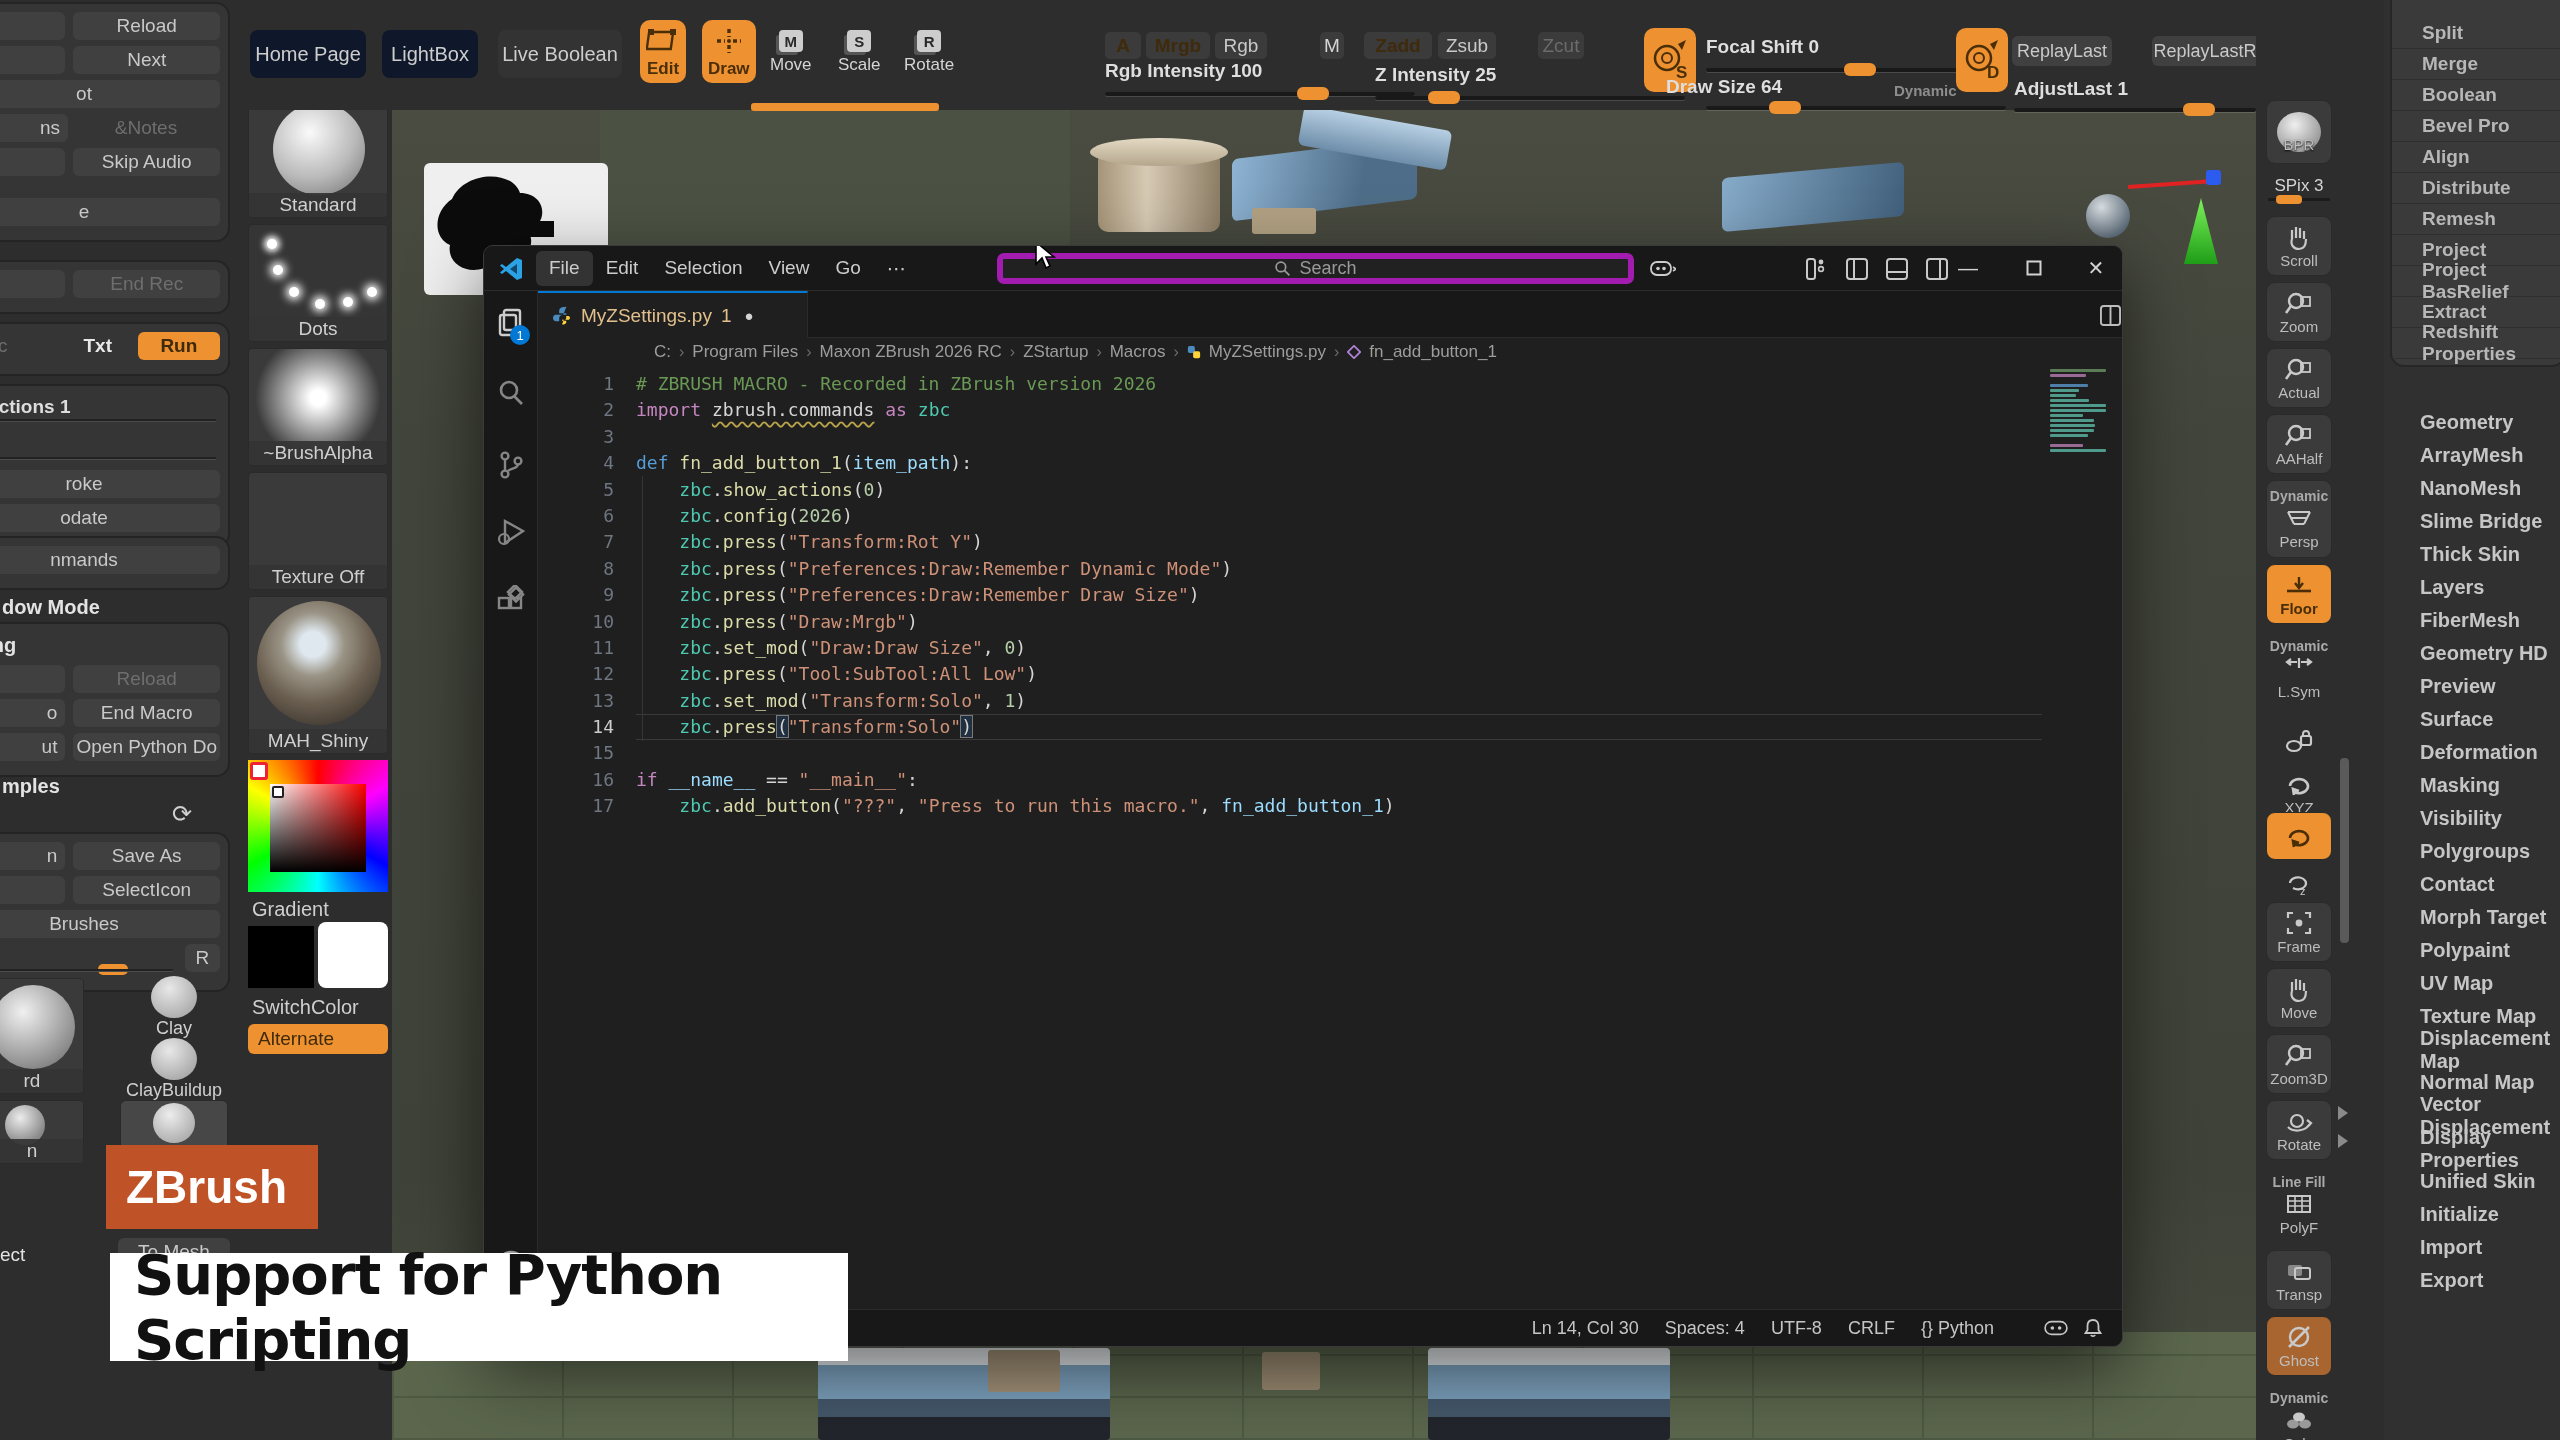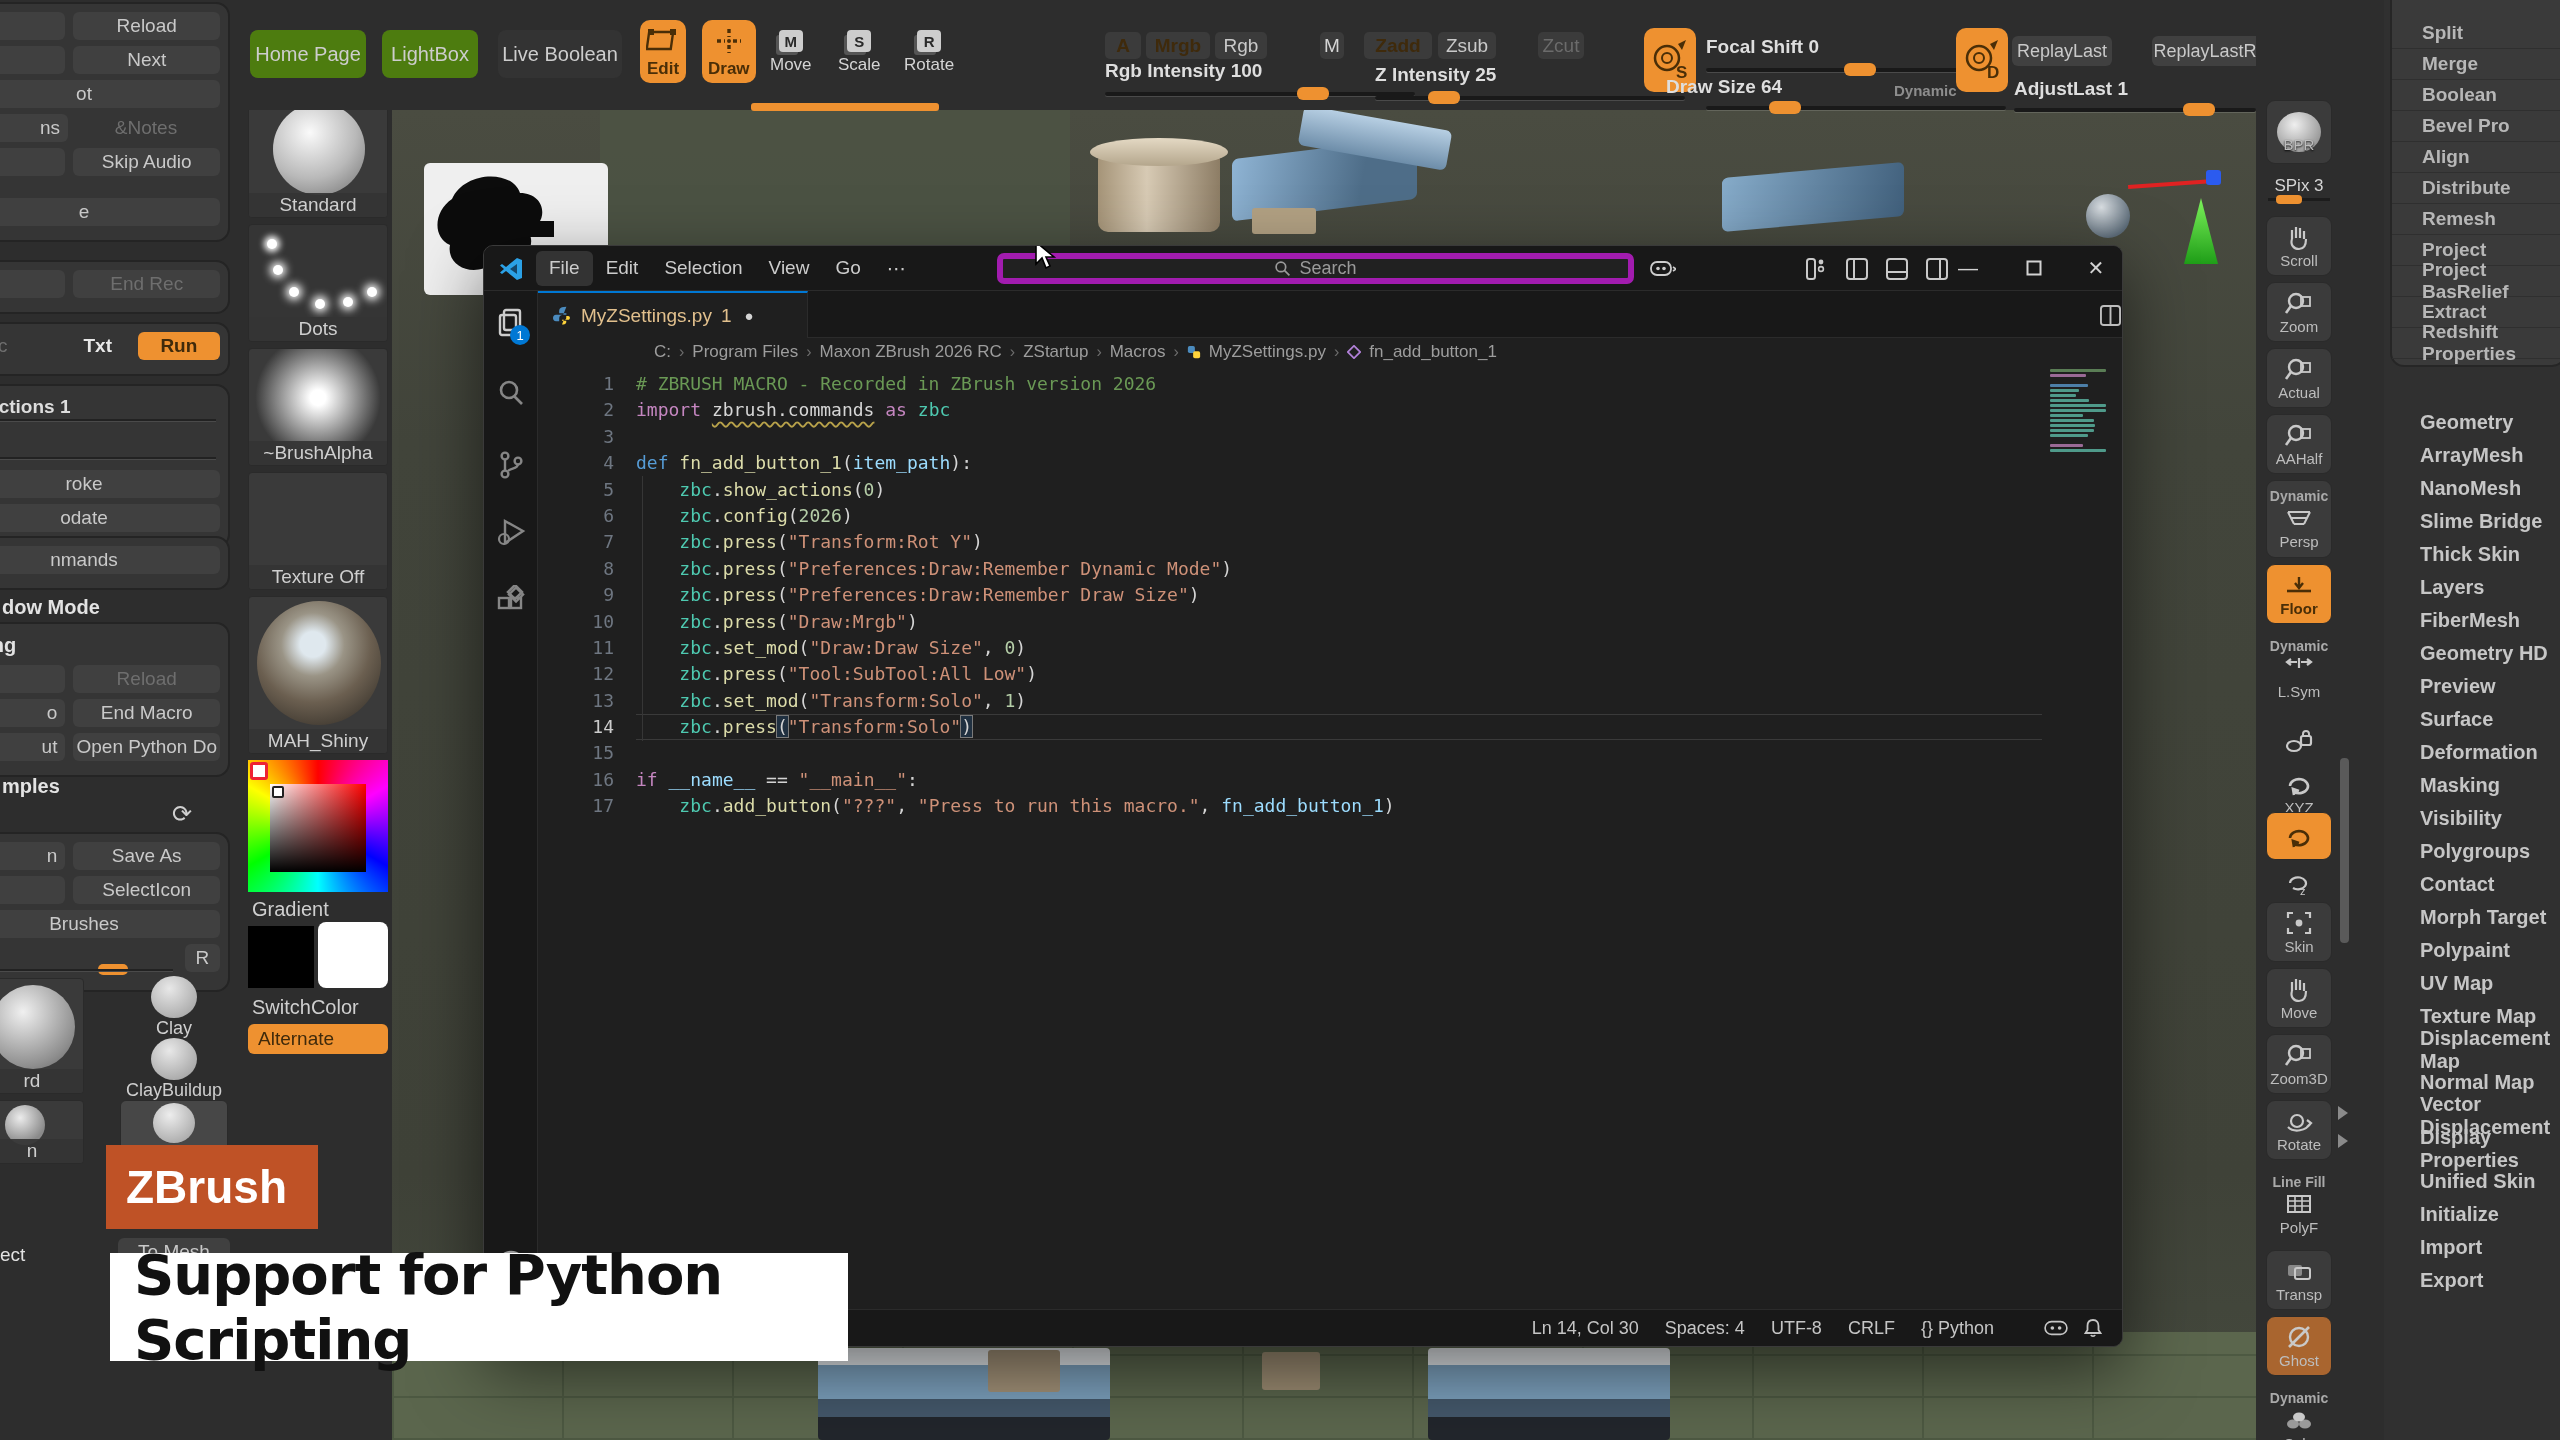--- a/index.html
+++ b/index.html
@@ -25,21 +25,21 @@
                   height:2px; background:#222; box-shadow:0 1px 0 #4a4a4a; }
   .panel-label { font-size:20px; font-weight:bold; color:#e3e3e3; }
 
   .thumb { background:#3a3a3a; border:1px solid #2a2a2a; border-radius:4px; overflow:hidden; }
   .thumb .tlabel { position:absolute; left:0; right:0; bottom:0; height:24px;
                    background:rgba(52,52,52,.92); color:#cfcfcf; font-size:19px;
                    display:flex; align-items:center; justify-content:center; }
   .sphere { border-radius:50%; }
 
   
-  .tb-btn { position:absolute; top:30px; height:48px; background:#4d7c0f; border-radius:8px;
+  .tb-btn { position:absolute; top:30px; height:48px; background:#0f172a; border-radius:8px;
             font-size:20px; color:#cdcdcd; display:flex; align-items:center; justify-content:center; }
   .mode { position:absolute; display:flex; flex-direction:column; align-items:center; gap:3px; }
   .mode .mlabel { font-size:17px; color:#d5d5d5; }
   .mode.on { background:#ee9130; border-radius:10px; padding:6px 6px 4px; }
   .mode.on .mlabel { color:#4a2e07; font-weight:bold; }
   .badge-sq { width:24px; height:22px; background:#cdcdcd; color:#2a2a2a; font-weight:bold;
               font-size:15px; border-radius:4px; display:flex; align-items:center; justify-content:center;
               box-shadow:-4px 4px 0 -1px #555; }
   .paint { position:absolute; top:32px; height:27px; border-radius:5px; font-size:19px;
            display:flex; align-items:center; justify-content:center; background:#3b3b3b; }
@@ -792,21 +792,21 @@
         </svg>
       </div>
     </div>
     <div class="strip-item strip-btn" style="top: 902px; height: 60px;">
       <div>
         <svg width="30" height="28" viewBox="0 0 30 28">
           <path d="M4 9 V4 H9 M21 4 H26 V9 M26 19 V24 H21 M9 24 H4 V19" fill="none" stroke="#c9c9c9" stroke-width="2.2"></path>
           <circle cx="15" cy="14" r="3.4" fill="#c9c9c9"></circle>
         </svg>
       </div>
-      <div class="strip-label">Skin</div>
+      <div class="strip-label">Frame</div>
     </div>
     <div class="strip-item strip-btn" style="top: 968px; height: 60px;">
       <div>
         <svg width="30" height="28" viewBox="0 0 30 28">
           <path d="M8 16 L8 7 M12 15 L12 4 M16 15 L16 5 M20 16 L20 8 M8 16 C6 22 10 26 15 26 C21 26 22 21 22 16" fill="none" stroke="#c9c9c9" stroke-width="2.2"></path>
         </svg>
       </div>
       <div class="strip-label">Move</div>
     </div>
     <div class="strip-item strip-btn" style="top: 1034px; height: 60px; align-items: center;">

